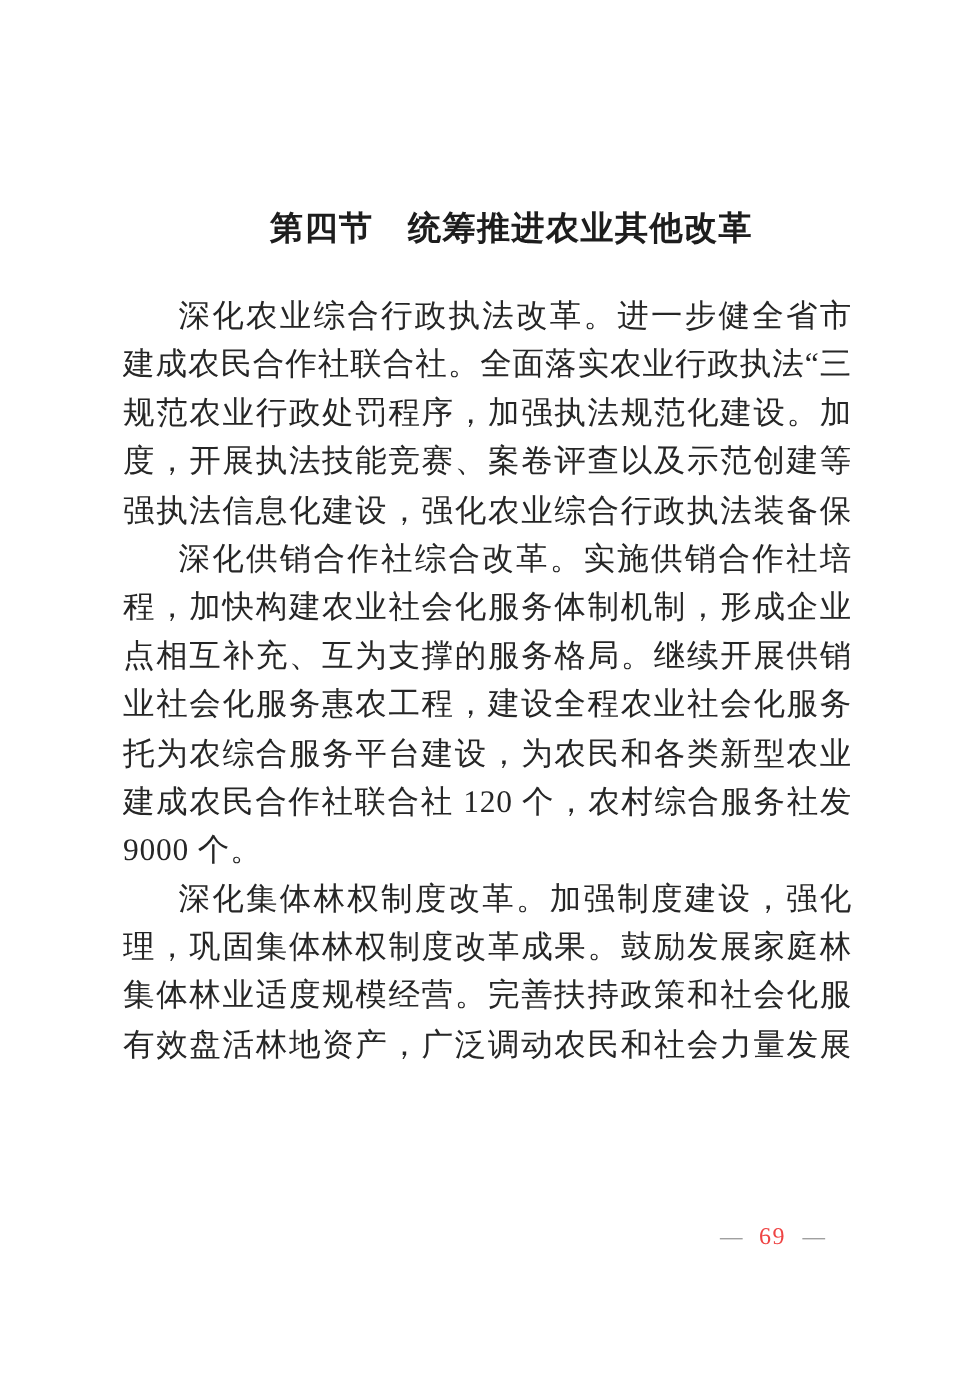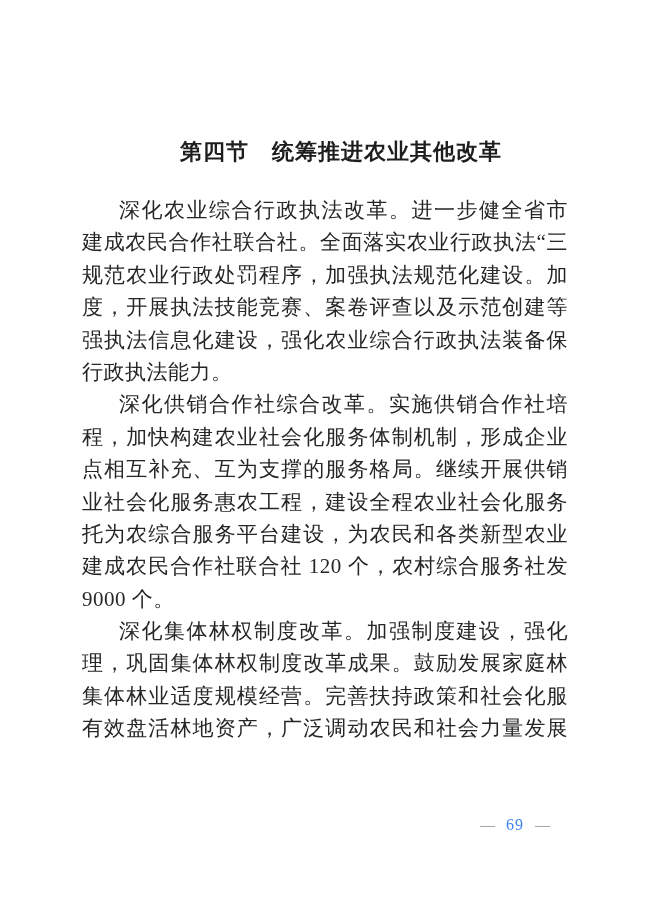--- a/index.html
+++ b/index.html
@@ -72,39 +72,38 @@
     align-items: center;
     gap: 11px;
     font-size: 16px;
     font-family: "Liberation Serif", "DejaVu Serif", serif;
   }
   .pn-dash {
     color: #8b8b8b;
     font-size: 15px;
   }
   .pn-value {
-    color: #3b82f6;
+    color: #ef4444;
     letter-spacing: 1px;
   }
 </style>
 </head>
 <body>
 
 <div class="page">
 
   <h1 class="section-title">第四节　统筹推进农业其他改革</h1>
 
   <div class="doc-body">
       <div class="paragraph">
         <div class="line indent">深化农业综合行政执法改革。进一步健全省市县三级农</div>
         <div class="line">建成农民合作社联合社。全面落实农业行政执法“三项制度”，</div>
         <div class="line">规范农业行政处罚程序，加强执法规范化建设。加大培训力</div>
         <div class="line">度，开展执法技能竞赛、案卷评查以及示范创建等活动，加</div>
         <div class="line">强执法信息化建设，强化农业综合行政执法装备保障，提升</div>
-        <div class="line flush-left">行政执法能力。</div>
       </div>
       <div class="paragraph">
         <div class="line indent">深化供销合作社综合改革。实施供销合作社培育壮大工</div>
         <div class="line">程，加快构建农业社会化服务体制机制，形成企业和基层站</div>
         <div class="line">点相互补充、互为支撑的服务格局。继续开展供销合作社农</div>
         <div class="line">业社会化服务惠农工程，建设全程农业社会化服务体系，依</div>
         <div class="line">托为农综合服务平台建设，为农民和各类新型农业经营主体</div>
         <div class="line">建成农民合作社联合社 120 个，农村综合服务社发展到</div>
         <div class="line flush-left">9000 个。</div>
       </div>

